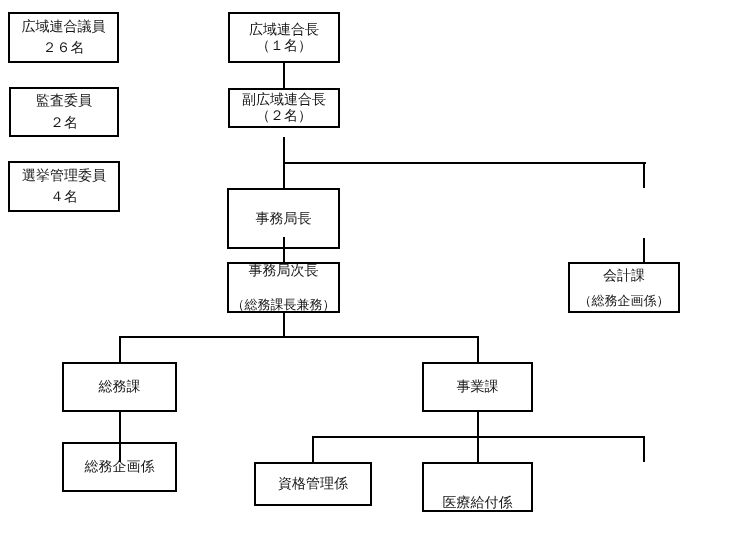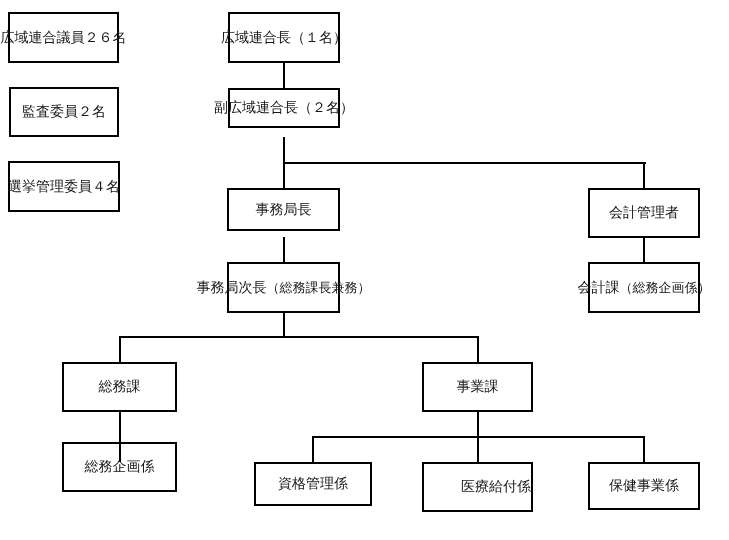--- a/index.html
+++ b/index.html
@@ -14,21 +14,21 @@
     background: #ffffff;
     font-family: "Liberation Serif", "DejaVu Serif", serif;
     overflow: hidden;
   }
   .org-box {
     position: absolute;
     box-sizing: border-box;
     border: 2px solid #000000;
     background: #ffffff;
     display: flex;
-    flex-direction: row;
+    flex-direction: column;
     align-items: center;
     justify-content: center;
     row-gap: 6px;
   }
   .org-line {
     font-size: 14px;
     line-height: 1;
     color: #161616;
     white-space: nowrap;
   }
@@ -57,51 +57,45 @@
       <div class="org-line">４名</div>
     </div>
     <div class="org-box" style="left: 228px; top: 12px; width: 112px; height: 51px; row-gap: 2px;">
       <div class="org-line">広域連合長</div>
       <div class="org-line">（１名）</div>
     </div>
     <div class="org-box" style="left: 228px; top: 88px; width: 112px; height: 40px; row-gap: 2px;">
       <div class="org-line">副広域連合長</div>
       <div class="org-line">（２名）</div>
     </div>
-    <div class="org-box" style="left: 227px; top: 188px; width: 113px; height: 43px; row-gap: 6px;">
+    <div class="org-box" style="left: 227px; top: 188px; width: 113px; height: 61px; row-gap: 6px;">
       <div class="org-line">事務局長</div>
     </div>
-    <div class="org-box" style="left: 588px; top: 188px; width: 112px; height: 50px; row-gap: 6px;">
-      <div class="org-line">会計管理者</div>
-    </div>
-    <div class="org-box" style="left: 227px; top: 262px; width: 113px; height: 51px; row-gap: 8px;">
+    <div class="org-box" style="left: 227px; top: 262px; width: 113px; height: 51px; row-gap: 8px; justify-content: space-between;">
       <div class="org-line">事務局次長</div>
       <div class="org-line sub">（総務課長兼務）</div>
     </div>
-    <div class="org-box" style="left: 588px; top: 262px; width: 112px; height: 51px; row-gap: 11px;">
+    <div class="org-box" style="left: 568px; top: 262px; width: 112px; height: 51px; row-gap: 11px;">
       <div class="org-line">会計課</div>
       <div class="org-line sub">（総務企画係）</div>
     </div>
     <div class="org-box" style="left: 62px; top: 362px; width: 115px; height: 50px; row-gap: 6px;">
       <div class="org-line">総務課</div>
     </div>
     <div class="org-box" style="left: 422px; top: 362px; width: 111px; height: 50px; row-gap: 6px; align-items: center;">
       <div class="org-line">事業課</div>
     </div>
     <div class="org-box" style="left: 62px; top: 442px; width: 115px; height: 50px; row-gap: 6px;">
       <div class="org-line">総務企画係</div>
     </div>
     <div class="org-box" style="left: 254px; top: 462px; width: 118px; height: 44px; row-gap: 6px;">
       <div class="org-line">資格管理係</div>
     </div>
     <div class="org-box" style="left: 422px; top: 462px; width: 111px; height: 50px; row-gap: 6px; justify-content: flex-end;">
       <div class="org-line">医療給付係</div>
-    </div>
-    <div class="org-box" style="left: 588px; top: 462px; width: 112px; height: 48px; row-gap: 6px;">
-      <div class="org-line">保健事業係</div>
     </div>
     <div class="seg" style="left: 283px; top: 63px; width: 2px; height: 25px;"></div>
     <div class="seg" style="left: 283px; top: 137px; width: 2px; height: 26px;"></div>
     <div class="seg" style="left: 283px; top: 162px; width: 2px; height: 26px;"></div>
     <div class="seg" style="left: 643px; top: 162px; width: 2px; height: 26px;"></div>
     <div class="seg" style="left: 283px; top: 162px; width: 363px; height: 2px;"></div>
     <div class="seg" style="left: 283px; top: 237px; width: 2px; height: 25px;"></div>
     <div class="seg" style="left: 643px; top: 238px; width: 2px; height: 24px;"></div>
     <div class="seg" style="left: 283px; top: 313px; width: 2px; height: 24px;"></div>
     <div class="seg" style="left: 119px; top: 336px; width: 2px; height: 26px;"></div>

